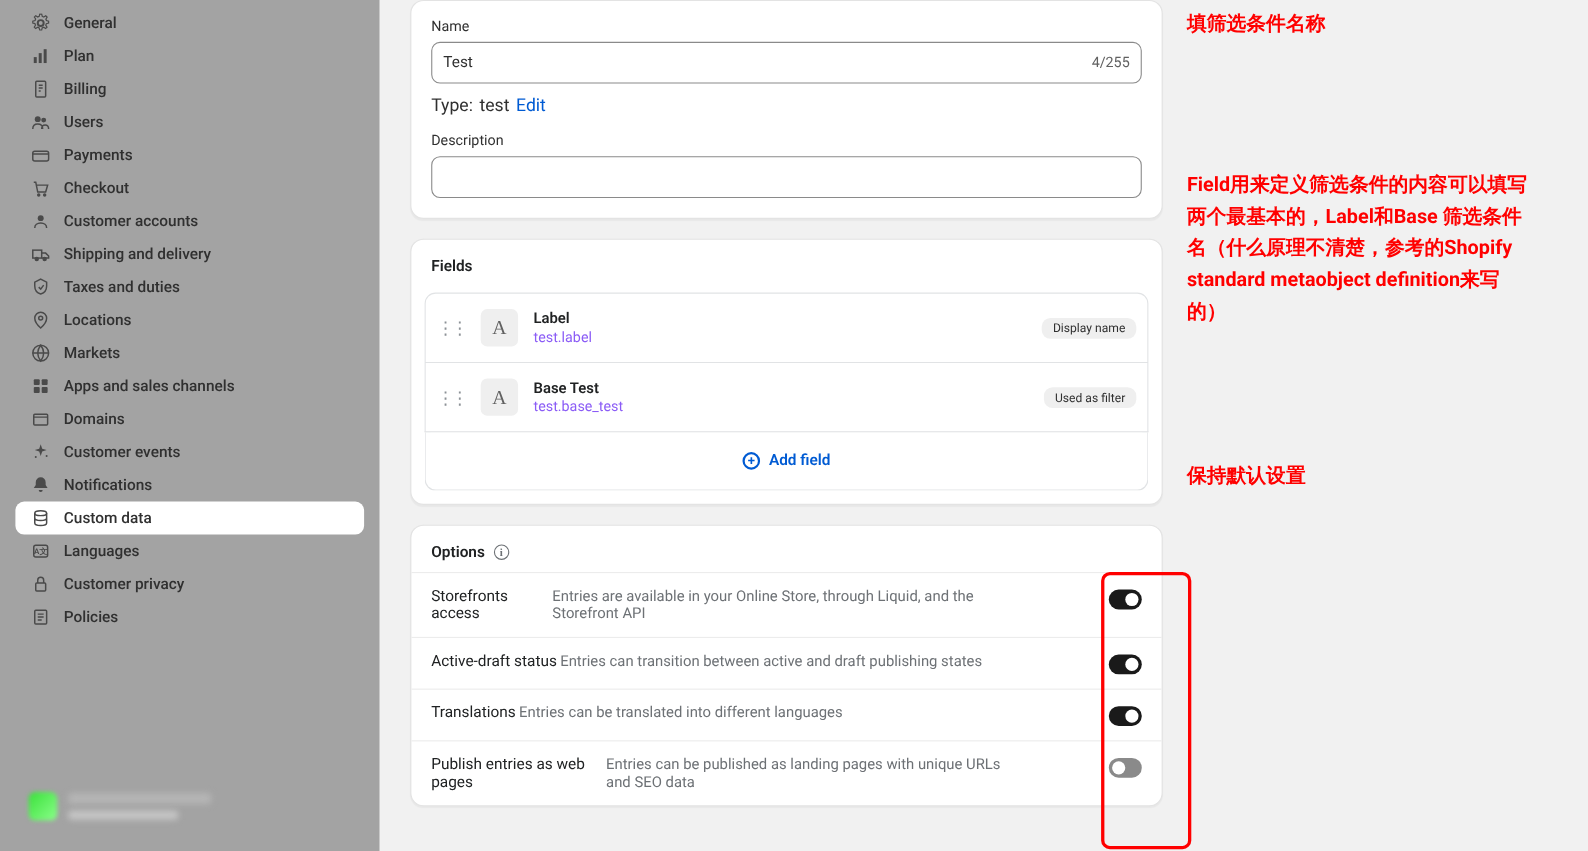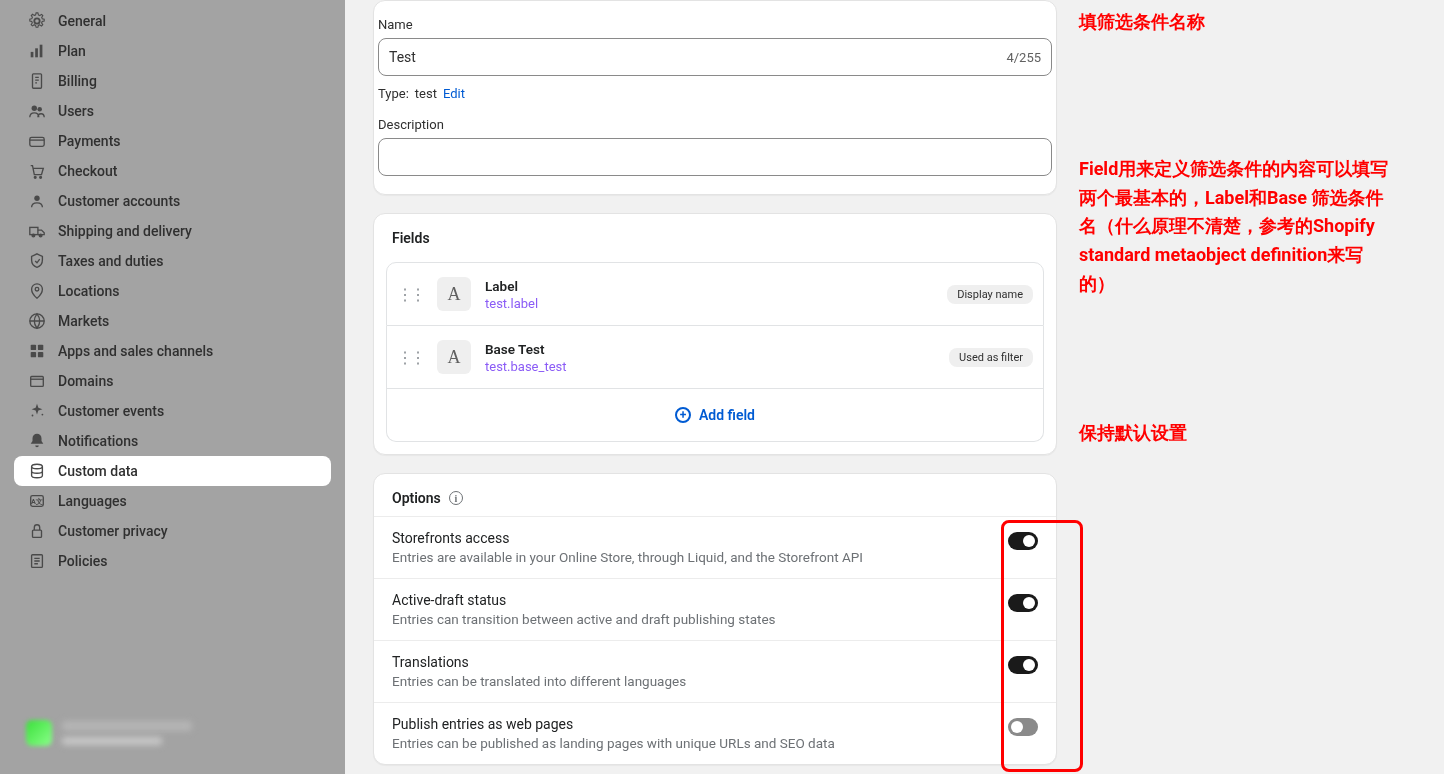--- a/index.html
+++ b/index.html
@@ -10,44 +10,44 @@
 .sidebar-item.active{background:#fff}
 .sidebar-item .icon{width:18px;height:18px;display:flex;align-items:center;justify-content:center;color:#4a4a4a}
 .footer-card{margin:10px;border-radius:12px;min-height:50px;display:flex;align-items:center;gap:10px;padding:8px}
 .avatar{width:26px;height:26px;border-radius:6px;background:linear-gradient(135deg,#3ae03a,#8aff8a);filter:blur(2px)}
 .footer-lines{display:flex;flex-direction:column;gap:6px}
 .footer-line1{width:130px;height:10px;background:#b5b5b5;border-radius:3px;filter:blur(3px)}
 .footer-line2{width:100px;height:8px;background:#c7c7c7;border-radius:3px;filter:blur(3px)}
 .main{flex:1;display:flex;gap:22px;padding:0 0 0 28px;overflow:hidden}
 .content{width:684px;display:flex;flex-direction:column;gap:18px}
 .card{background:#fff;border-radius:12px;border:1px solid #e3e3e3;box-shadow:0 1px 1px rgba(0,0,0,.04)}
-.card-padding{padding:16px 4px 18px}
+.card-padding{padding:16px 18px 18px}
 .label{font-size:13px;color:#303030;margin-bottom:6px}
 .input{width:100%;border:1px solid #8a8a8a;border-radius:8px;padding:8px 10px;font-size:14px;background:#fff;display:flex;align-items:center;justify-content:space-between;height:38px}
 .input .val{color:#303030}
 .input .counter{color:#616161;font-size:13px}
-.type-row{display:flex;align-items:center;gap:6px;font-size:13px;margin:10px 0 16px;color:#303030}
+.type-row{display:flex;align-items:center;gap:6px;font-size:16px;margin:10px 0 16px;color:#303030}
 .type-row .type-val{color:#303030}
 .type-row .edit{color:#005bd3;cursor:pointer}
 .section-title{font-weight:600;font-size:14px;color:#202223;padding:16px 18px}
 .fields-list{padding:0 12px}
 .field-row{display:flex;align-items:center;gap:14px;padding:14px 10px;border:1px solid #e1e3e5;border-top:none}
 .field-row:first-child{border-top:1px solid #e1e3e5;border-radius:10px 10px 0 0}
 .drag{color:#8c9196;cursor:grab;font-size:16px;letter-spacing:-3px}
 .field-icon{width:34px;height:34px;border-radius:6px;background:#efefef;display:flex;align-items:center;justify-content:center;font-family:Georgia,serif;font-size:18px;color:#616161}
 .field-text{flex:1;display:flex;flex-direction:column;gap:2px}
 .field-name{font-weight:600;font-size:13.5px}
 .field-key{color:#8b5cf6;font-size:13px}
 .field-tag{background:#efefef;color:#303030;font-size:11px;padding:3px 10px;border-radius:8px}
 .add-field{display:flex;align-items:center;justify-content:center;gap:8px;padding:18px 0 18px;color:#005bd3;font-weight:600;cursor:pointer;border:1px solid #e1e3e5;border-top:none;border-radius:0 0 10px 10px;margin-bottom:12px}
 .add-field .plus{width:16px;height:16px;border:2px solid #005bd3;border-radius:50%;display:flex;align-items:center;justify-content:center;font-size:12px;line-height:1}
 .options-title{display:flex;align-items:center;gap:8px;font-weight:600;padding:16px 18px 10px}
 .info-icon{width:14px;height:14px;border:1.5px solid #6d7175;border-radius:50%;display:flex;align-items:center;justify-content:center;font-size:10px;color:#6d7175;font-family:Georgia,serif}
 .option-row{display:flex;align-items:flex-start;justify-content:space-between;padding:13px 18px;border-top:1px solid #ececec}
-.option-text{display:flex;flex-direction:column;gap:3px;max-width:540px}
+.option-text{display:flex;flex-direction:row;gap:3px;max-width:540px}
 .option-name{font-weight:400;font-size:14px;color:#202223}
 .option-desc{font-size:13.5px;color:#6d7175}
 .toggle{width:30px;height:18px;border-radius:16px;position:relative;cursor:pointer;margin-top:2px}
 .toggle.on{background:#1a1a1a}
 .toggle.off{background:#8a8a8a}
 .toggle .knob{position:absolute;width:12px;height:12px;background:#fff;border-radius:50%;top:3px}
 .toggle.on .knob{right:3px}
 .toggle.off .knob{left:3px}
 .annotations{width:320px;display:flex;flex-direction:column;position:relative}
 .anno{color:#ff0000;font-size:18px;font-weight:700;line-height:1.6}

